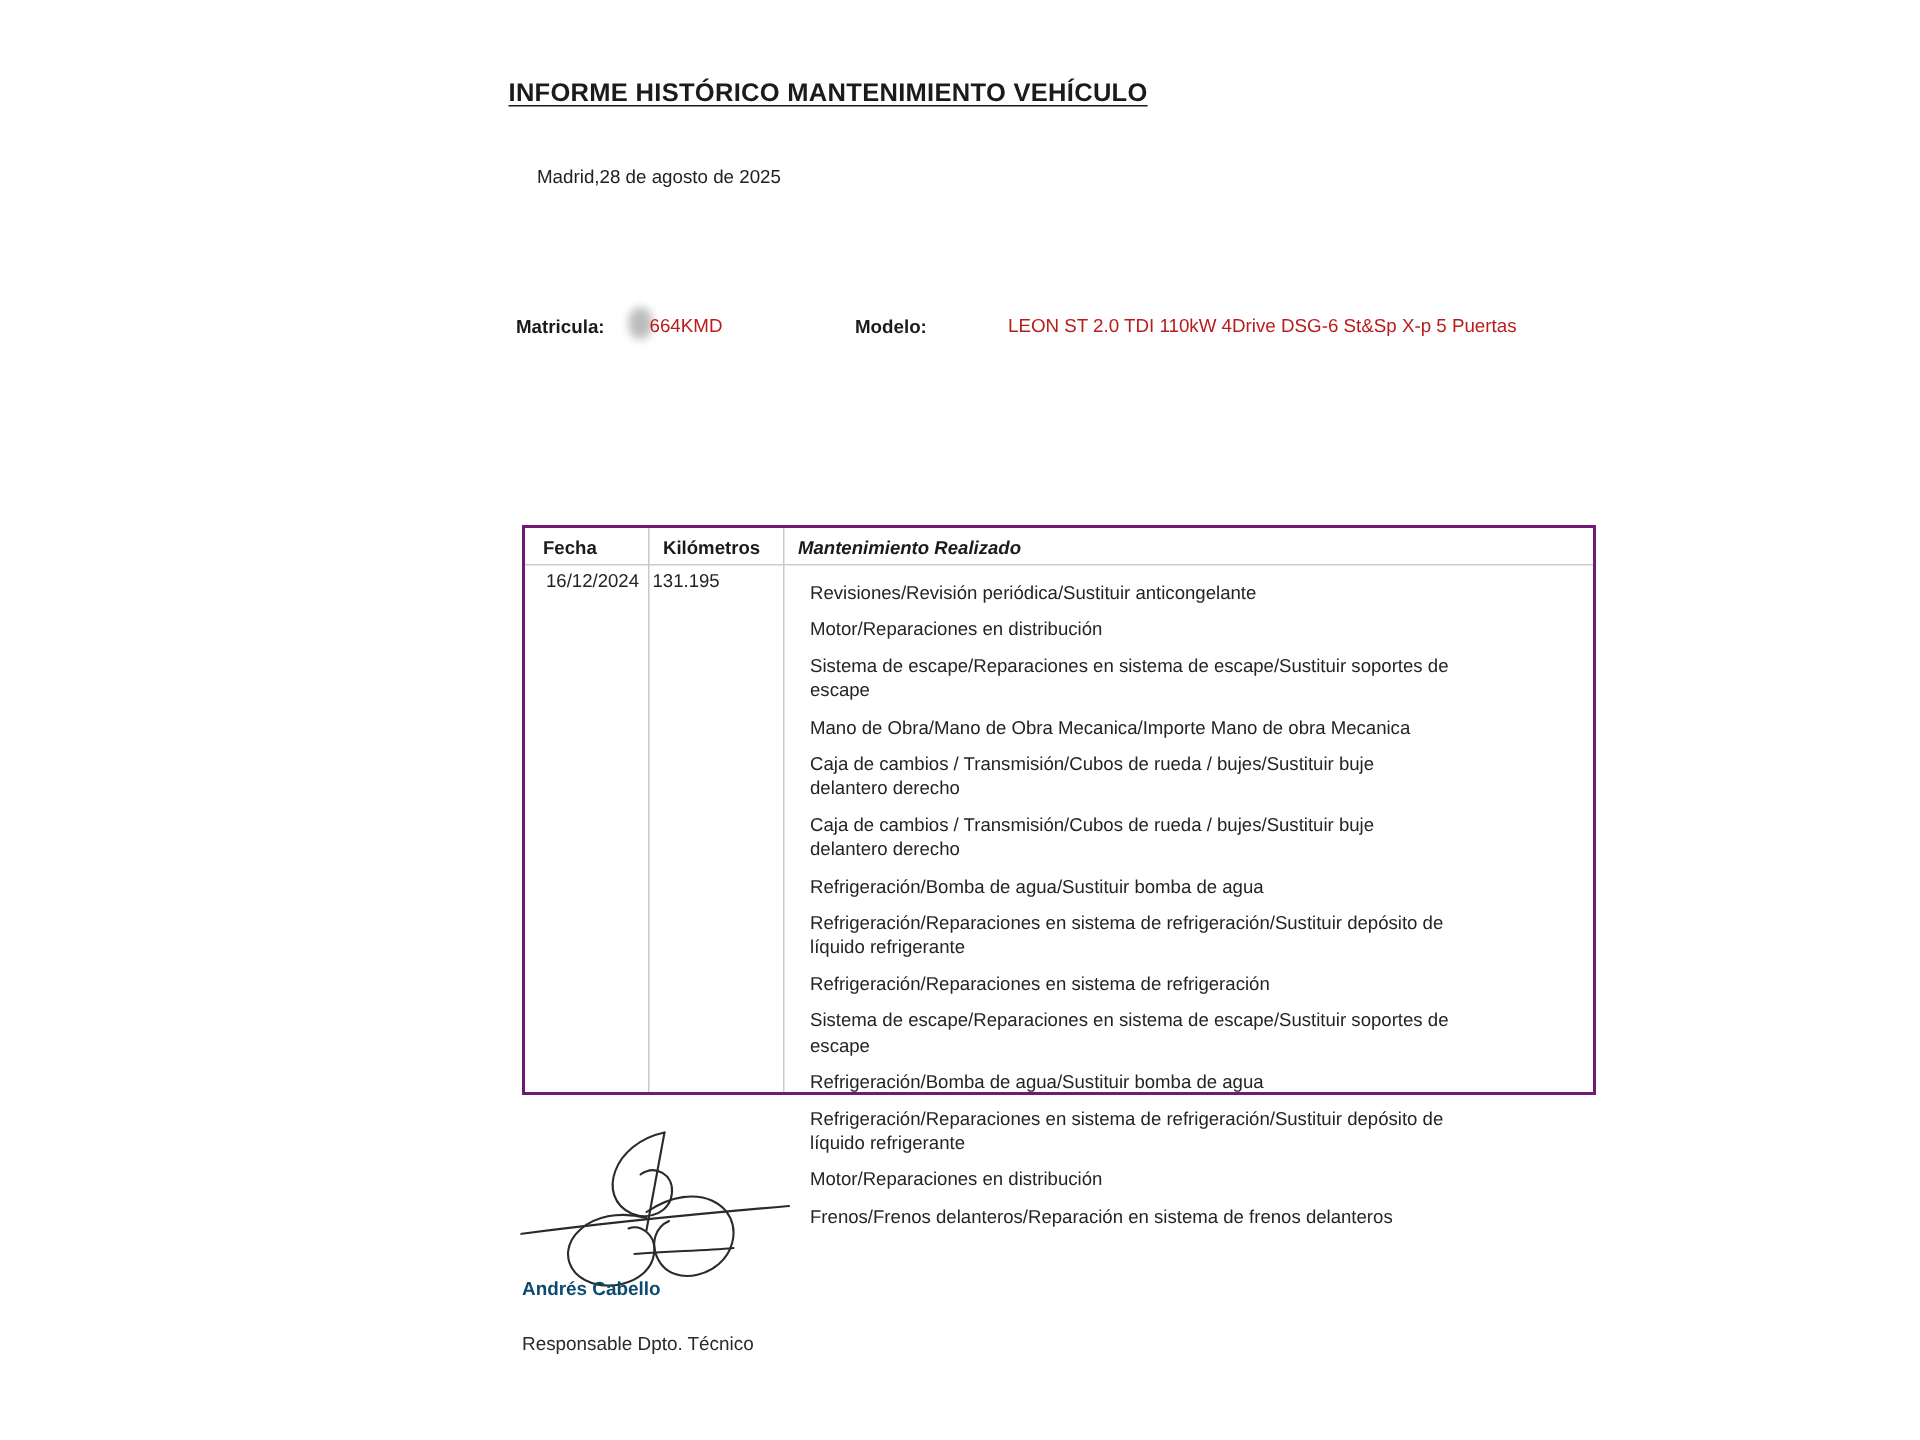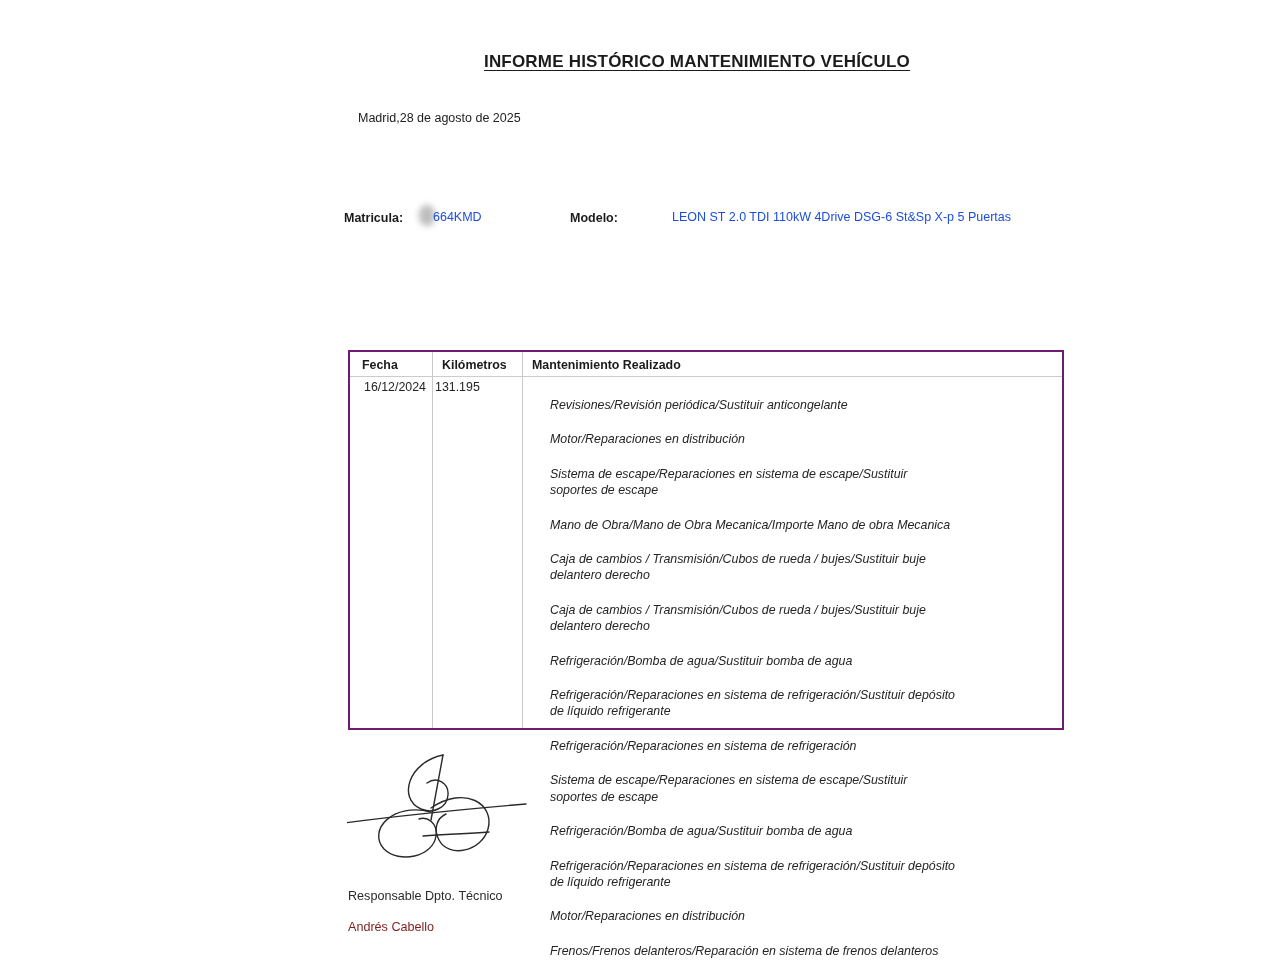--- a/index.html
+++ b/index.html
@@ -7,31 +7,31 @@
     position:relative;
     width:1280px;height:960px;
     background:#ffffff;
     font-family:"Liberation Sans","DejaVu Sans",sans-serif;
     color:#212121;
     overflow:hidden;
   }
   .abs{position:absolute;}
   .title{
     left:339px;top:52px;width:716px;
-    text-align:center;
+    text-align:left;
     font-size:17px;font-weight:bold;
     letter-spacing:.2px;
     text-decoration:underline;
     text-underline-offset:3px;
     color:#1b1b1b;
     margin:0;
   }
   .dateline{left:358px;top:111px;font-size:12.5px;}
   .field-label{font-size:12.5px;font-weight:bold;color:#1b1b1b;}
-  .field-value{font-size:12.5px;color:#1d4ed8;}
+  .field-value{font-size:12.5px;color:#b91c1c;}
   .matricula-label{left:344px;top:211px;}
   .matricula-value{left:433px;top:210px;}
   .redacted{
     left:419px;top:205px;width:16px;height:21px;
     background:#bdbdbd;border-radius:45%;
     filter:blur(3px);
   }
   .modelo-label{left:570px;top:211px;}
   .modelo-value{left:636px;top:210px;margin-left:36px;}
 
@@ -44,30 +44,30 @@
     position:absolute;top:0;bottom:0;width:1px;background:#c9c9c9;
   }
   .vline.v1{left:82px;}
   .vline.v2{left:172px;}
   .mtable .hline{
     position:absolute;left:0;right:0;top:24px;height:1px;background:#cccccc;
   }
   .th{position:absolute;top:6px;font-size:12.4px;font-weight:bold;color:#1b1b1b;white-space:nowrap;}
   .th.c1{left:12px;}
   .th.c2{left:92px;}
-  .th.c3{left:182px;}
+  .th.c3{left:182px;font-style:italic;}
   .cell{position:absolute;top:27px;font-size:12.4px;color:#242424;line-height:16.4px;}
   .cell.fecha{left:14px;}
   .cell.km{left:85px;}
   .cell.items{left:182px;width:444px;}
-  .mi{margin:18px;font-style:italic;}
+  .mi{margin:8px;}
   .mi.faded{color:#a0a0a0;}
 
   .signature{left:347px;top:752px;}
-  .sig-name{left:348px;top:920px;font-size:12.6px;font-weight:normal;color:#7f1d1d;}
+  .sig-name{left:348px;top:852px;font-size:12.6px;font-weight:bold;color:#0c4a6e;}
   .sig-role{left:348px;top:889px;font-size:12.6px;color:#2a2a2a;text-align:right;}
 </style>
 </head>
 <body>
 
 <div class="page">
 
   <h1 class="abs title">INFORME HISTÓRICO MANTENIMIENTO VEHÍCULO</h1>
 
   <div class="abs dateline">Madrid,28 de agosto de 2025</div>

